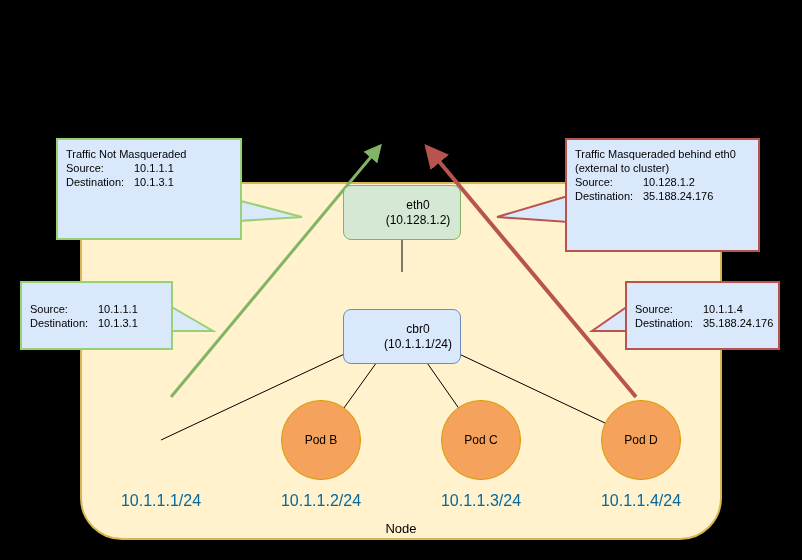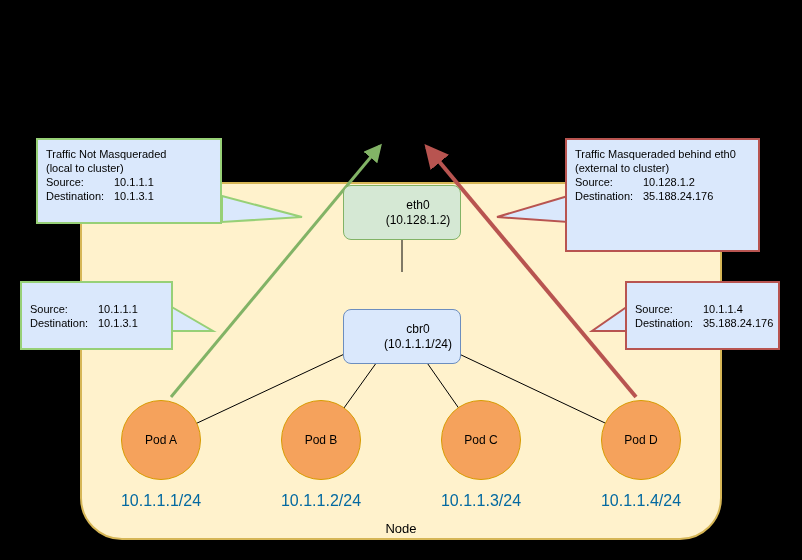--- a/index.html
+++ b/index.html
@@ -101,21 +101,21 @@
     position: absolute;
     background: var(--callout-fill, #DAE8FC);
     padding: 7px 8px;
     font-size: 11px;
     line-height: 14px;
     color: #000;
     z-index: 2;
   }
   .callout.green { border: 2px solid var(--green-border, #97D077); }
   .callout.red   { border: 2px solid var(--red-accent, #B85450); }
-  .callout-top-left  { left: 36px;  top: 138px; width: 186px; height: 86px; }
+  .callout-top-left  { left: 56px;  top: 138px; width: 186px; height: 102px; }
   .callout-mid-left  { left: 20px;  top: 281px; width: 153px; height: 69px;
                        display: flex; flex-direction: column; justify-content: center; }
   .callout-top-right { left: 565px; top: 138px; width: 195px; height: 114px; }
   .callout-mid-right { left: 625px; top: 281px; width: 155px; height: 69px;
                        display: flex; flex-direction: column; justify-content: center; }
   .c-row { display: flex; }
   .c-label { width: 68px; flex: 0 0 68px; }
 </style>
 </head>
 <body>
@@ -154,43 +154,39 @@
   <div class="iface-box eth0">
     <span>eth0</span>
     <span>(10.128.1.2)</span>
   </div>
 
   <div class="iface-box cbr0">
     <span>cbr0</span>
     <span>(10.1.1.1/24)</span>
   </div>
 
-  <div class="pod pod-a">
-    <span>Pod A</span>
-  </div>
   <div class="pod pod-b">
     <span>Pod B</span>
   </div>
   <div class="pod pod-d">
     <span>Pod D</span>
   </div>
   <div class="pod pod-c">
     <span>Pod C</span>
   </div>
 
   <div class="subnet subnet-a">10.1.1.1/24</div>
   <div class="subnet subnet-b">10.1.1.2/24</div>
   <div class="subnet subnet-c">10.1.1.3/24</div>
   <div class="subnet subnet-d">10.1.1.4/24</div>
 
   <div class="node-label">Node</div>
 
   <div class="callout green callout-top-left">
     <div>Traffic Not Masqueraded</div>
-    <div>(local to cluster)</div>
     <div class="c-row">
       <span class="c-label">Source:</span>
       <span>10.1.1.1</span>
     </div>
     <div class="c-row">
       <span class="c-label">Destination:</span>
       <span>10.1.3.1</span>
     </div>
   </div>
 

